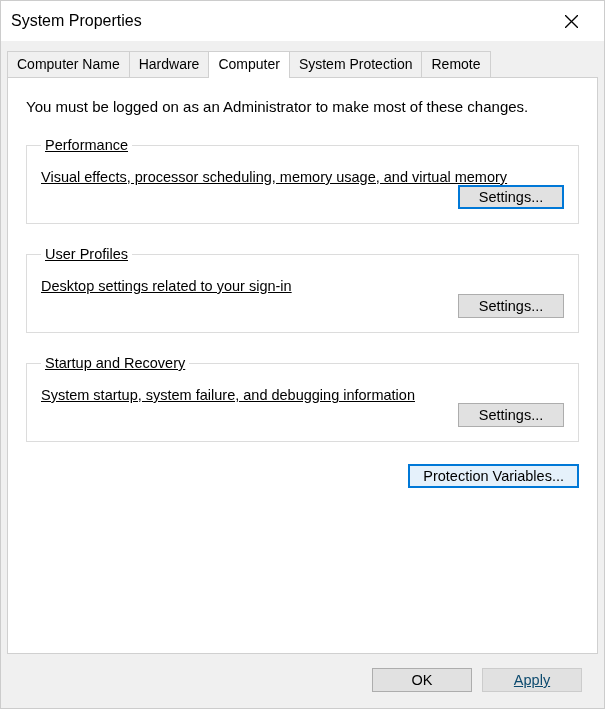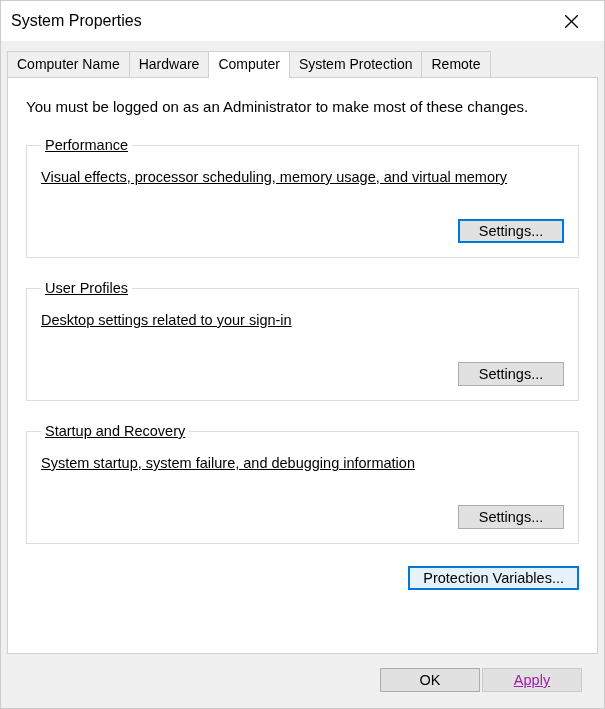--- a/index.html
+++ b/index.html
@@ -87,53 +87,52 @@
       padding: 0 4px;
       font-size: 14.5px;
       background: #fff;
     }
     .group-desc {
       font-size: 14.5px;
       margin-top: 6px;
     }
     .group-btn-row {
       text-align: right;
-      margin-top: 34px;
     }
     .win-btn {
       min-width: 106px;
       padding: 3px 14px;
       font-size: 14.5px;
       background: #e1e1e1;
       border: 1px solid #adadad;
       cursor: default;
       font-family: inherit;
     }
     .win-btn.focus {
       border: 2px solid #0078d7;
       padding: 2px 13px;
     }
     .win-btn.highlight {
       background: #e5f1fb;
       border: 2px solid #0078d7;
       padding: 2px 13px;
     }
     .win-btn.disabled {
-      color: #a21caf;
+      color: #0c4a6e;
       border-color: #ccc;
       text-decoration: underline;
     }
     .env-row {
       text-align: right;
       margin-top: 6px;
     }
     .footer {
       display: flex;
       justify-content: flex-end;
-      gap: 2px;
+      gap: 10px;
       padding: 14px 16px 16px 10px;
       background: #f0f0f0;
     }
     .footer .win-btn {
       min-width: 100px;
     }
   </style>
 </head>
 <body>
 

